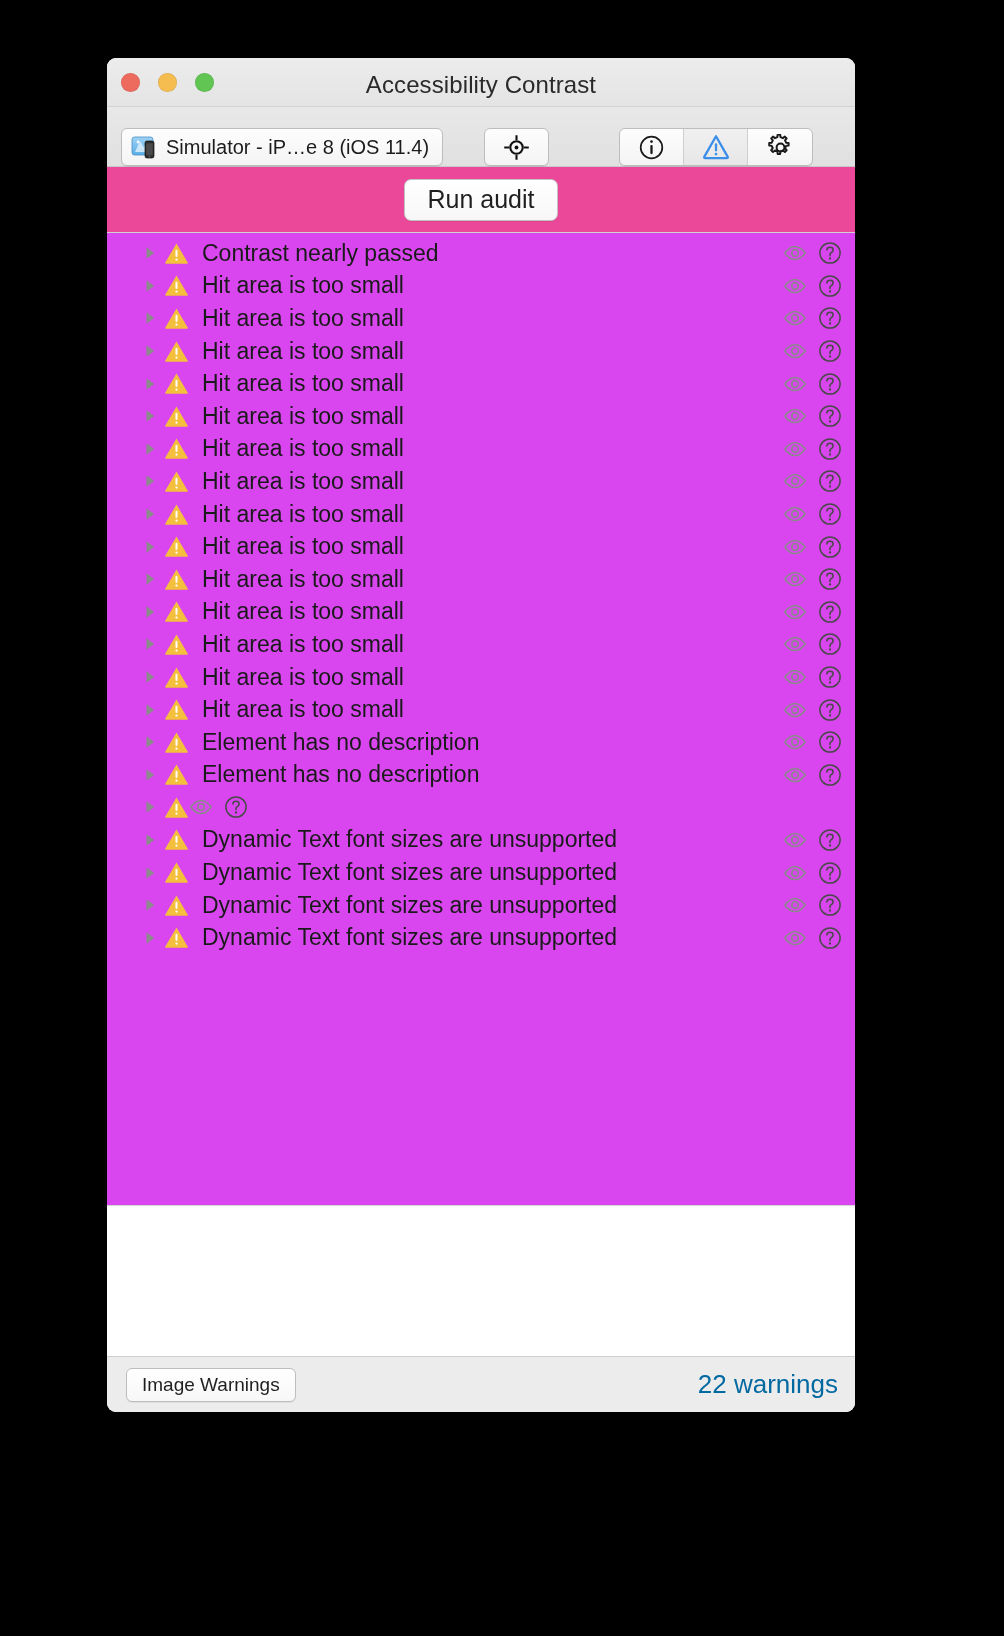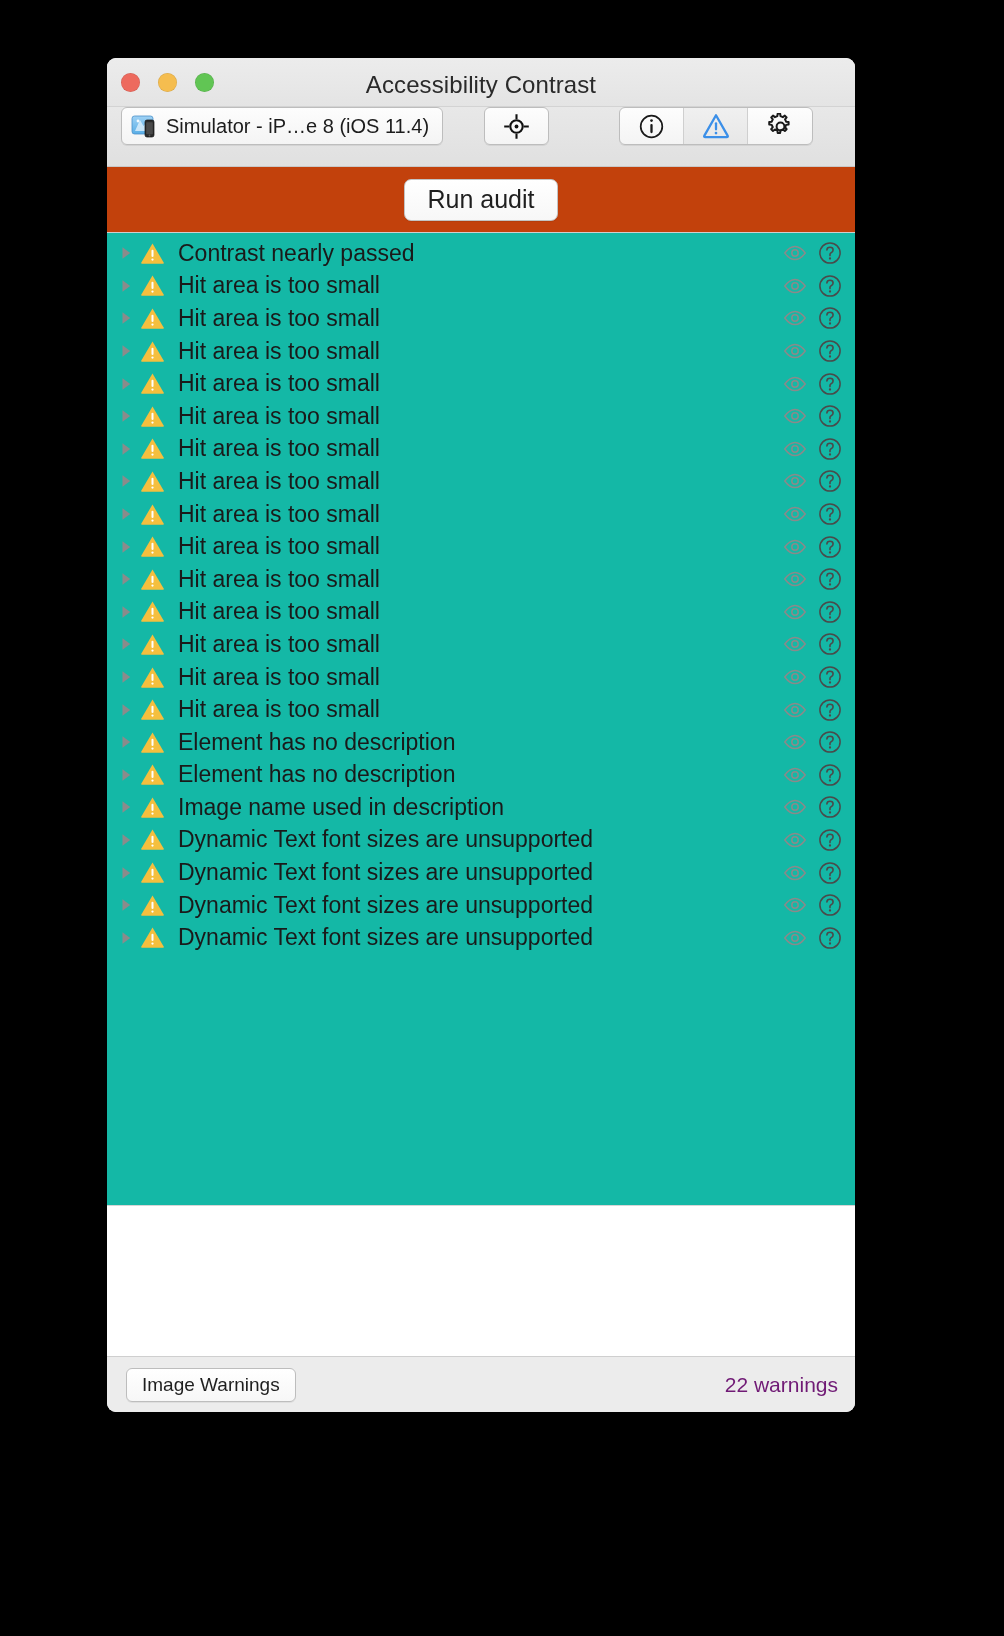--- a/index.html
+++ b/index.html
@@ -43,21 +43,21 @@
     font-size: 24px;
     color: #2a2a2a;
     letter-spacing: 0.1px;
   }
   
   #toolbar {
     height: 60px;
     background: linear-gradient(to bottom, #e8e8e8 0%, #e0e0e0 100%);
     border-bottom: 1px solid #c8c8c8;
     display: flex;
-    align-items: flex-start;
+    align-items: flex-end;
     padding: 0 14px;
     flex: 0 0 auto;
     position: relative;
   }
   .tb-btn {
     background: linear-gradient(to bottom, #fdfdfd 0%, #f4f4f4 100%);
     border: 1px solid #bdbdbd;
     border-radius: 6px;
     box-shadow: 0 1px 0.5px rgba(0,0,0,0.07);
     display: flex;
@@ -95,21 +95,21 @@
     width: 64px;
     display: flex; align-items: center; justify-content: center;
     border-right: 1px solid #cfcfcf;
     cursor: default;
   }
   .mode-btn:last-child { border-right: none; }
   .mode-btn.selected { background: linear-gradient(to bottom, #f0f0f0 0%, #e7e7e7 100%); }
   
   #audit-bar {
     height: 66px;
-    background: #c2410c;
+    background: #ec4899;
     border-bottom: 1px solid #cfcfcf;
     display: flex;
     align-items: center;
     justify-content: center;
     flex: 0 0 auto;
   }
   #run-audit-btn {
     height: 42px;
     padding: 0 22px;
     background: linear-gradient(to bottom, #ffffff 0%, #f7f7f7 100%);
@@ -117,23 +117,24 @@
     border-radius: 7px;
     font-size: 25px;
     color: #1f1f1f;
     display: flex; align-items: center; justify-content: center;
     box-shadow: 0 1px 0.5px rgba(0,0,0,0.06);
     cursor: default;
   }
   
   #warning-list {
     flex: 0 0 972px;
-    background: #14b8a6;
+    background: #d946ef;
     overflow: hidden;
     padding-top: 4px;
+    padding-left: 24px;
   }
   .warn-row {
     height: 32.6px;
     display: flex;
     align-items: center;
     padding-left: 9px;
     padding-right: 13px;
     cursor: default;
   }
   .disclosure {
@@ -185,22 +186,22 @@
     background: linear-gradient(to bottom, #ffffff 0%, #f7f7f7 100%);
     border: 1px solid #bdbdbd;
     border-radius: 6px;
     font-size: 19px;
     color: #1f1f1f;
     display: flex; align-items: center; justify-content: center;
     box-shadow: 0 1px 0.5px rgba(0,0,0,0.06);
     cursor: default;
   }
   #warning-count {
-    font-size: 21px;
-    color: #701a75;
+    font-size: 26px;
+    color: #0369a1;
   }
 </style>
 </head>
 <body>
 
 <div id="window">
 
   <div id="titlebar">
     <div class="traffic red"></div>
     <div class="traffic yellow"></div>
@@ -805,21 +806,20 @@
             <path d="M4.5 2.2 L12.2 8 L4.5 13.8 Z" fill="#8b8b8b"></path>
           </svg>
         </span>
         <span style="display:flex;">
           <svg class="warn-tri" viewBox="0 0 26 26">
             <path d="M13 2.6 L24.6 22.3 Q25.3 23.6 23.8 23.6 L2.2 23.6 Q0.7 23.6 1.4 22.3 Z" fill="#f5bf3e"></path>
             <rect x="11.95" y="9.0" width="2.1" height="7.6" rx="1.05" fill="#ffffff"></rect>
             <circle cx="13" cy="19.3" r="1.2" fill="#ffffff"></circle>
           </svg>
         </span>
-        <span class="warn-label">Image name used in description</span>
         <span class="row-icons">
           <span style="display:flex;">
             <svg class="eye-icon" viewBox="0 0 24 24">
               <path d="M1.8 12 Q6.6 5.4 12 5.4 Q17.4 5.4 22.2 12 Q17.4 18.6 12 18.6 Q6.6 18.6 1.8 12 Z" fill="none" stroke="#8a8a8a" stroke-width="1.5"></path>
               <circle cx="12" cy="12" r="3.2" fill="none" stroke="#8a8a8a" stroke-width="1.5"></circle>
             </svg>
           </span>
           <span style="display:flex;">
             <svg class="help-icon" viewBox="0 0 24 24">
               <circle cx="12" cy="12" r="10.1" fill="none" stroke="#4a4a4a" stroke-width="1.5"></circle>

